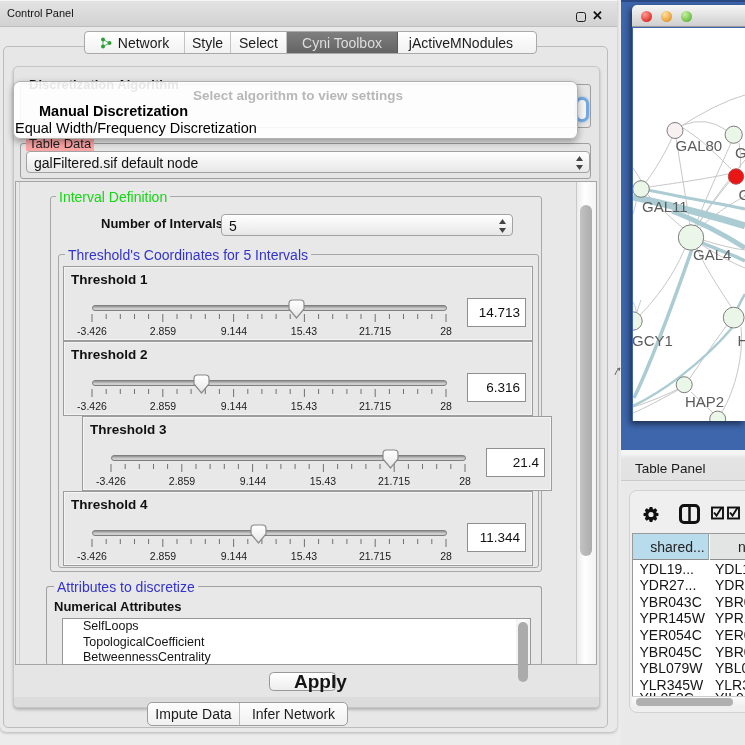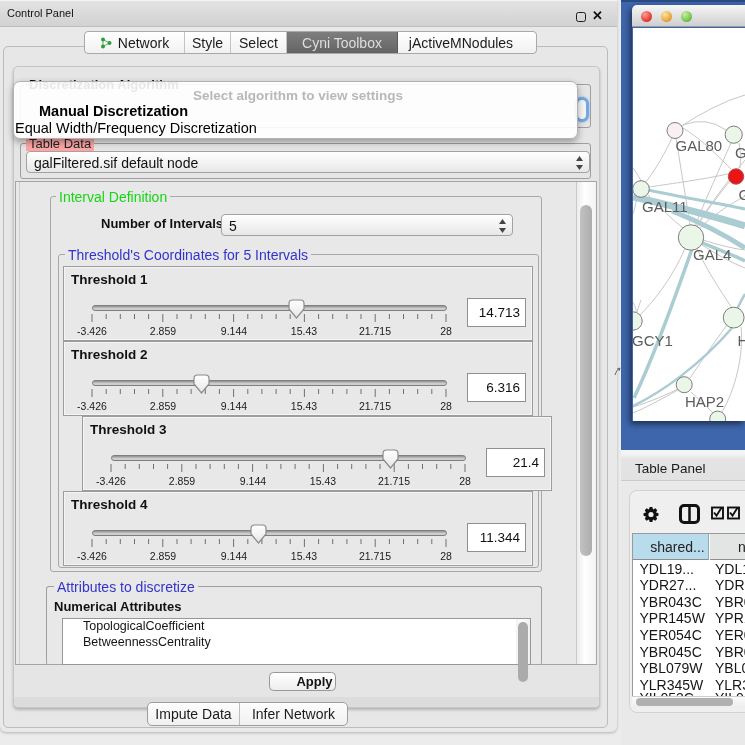--- a/index.html
+++ b/index.html
@@ -69,21 +69,21 @@
 #nlist { position:absolute; left:62px; top:618px; width:469px; height:47px;
   background:#ffffff; border:1px solid #979797; font-size:12.5px; color:#141414; }
 #nlist div { padding-left:20px; height:15.5px; line-height:15.5px; }
 #lsb { position:absolute; left:516px; top:619px; width:14px; height:45px;
   background:linear-gradient(90deg,#f2f2f2,#ffffff 50%,#f0f0f0); }
 #lsbth { position:absolute; left:517.5px; top:622px; width:10px; height:60px;
   background:#ababab; border-radius:5px; }
 
 #applybtn { position:absolute; left:269px; top:672px; width:67px; height:19px;
   border:1px solid #989898; border-radius:4.5px;
-  background:linear-gradient(#ffffff,#ededed); font-size:13px; font-weight:700;
+  background:linear-gradient(#ffffff,#ededed); font-size:19px; font-weight:700;
   color:#141414; text-align:center; line-height:17px;padding-left:24px; }
 
 #btabs { position:absolute; left:147px; top:702px; height:24px;
   display:flex; font-size:14px; color:#1b1b1b;
   border:1px solid #9e9e9e; border-radius:5px; overflow:hidden;
   background:linear-gradient(#fdfdfd,#f0f0f0); }
 #btabs .seg { height:100%; display:flex; align-items:center; justify-content:center;
   border-right:1px solid #bdbdbd; white-space:nowrap; }
 #btabs .seg.sel { background:linear-gradient(#828282,#6a6a6a); color:#dcdcdc; }
 #btabs .seg:last-child { border-right:none; }
@@ -279,20 +279,21 @@
         </defs>
         <path d="M1,4.5 Q1,1 4.5,1 L12.5,1 Q16,1 16,4.5 L16,10 L8.5,19 L1,10 Z" fill="url(#th4)" stroke="#8a8a8a" stroke-width="1.2"></path>
       </svg>
   <div class="vf">11.344</div>
 </div>
 
   <div class="group" style="left:46px;top:586px;width:496px;height:79px;border-bottom:none;"></div>
   <div class="gtitle" style="left:54px;top:579px;color:#3333cc;background:#e8e8e8;">Attributes to discretize</div>
   <div class="abs" style="left:54px;top:599px;font-size:13px;font-weight:700;color:#111;">Numerical Attributes</div>
   <div id="nlist">
+    <div>SelfLoops</div>
       <div>TopologicalCoefficient</div>
       <div>BetweennessCentrality</div>
   </div>
   <div id="lsb"></div>
     <div id="lsbth"></div>
 
   <div class="abs" style="left:14px;top:697px;width:585px;height:10px;background:#dcdcdc;border-radius:0 0 5px 5px;"></div>
   <div id="applybtn">Apply</div>
 
   <div id="btabs">

